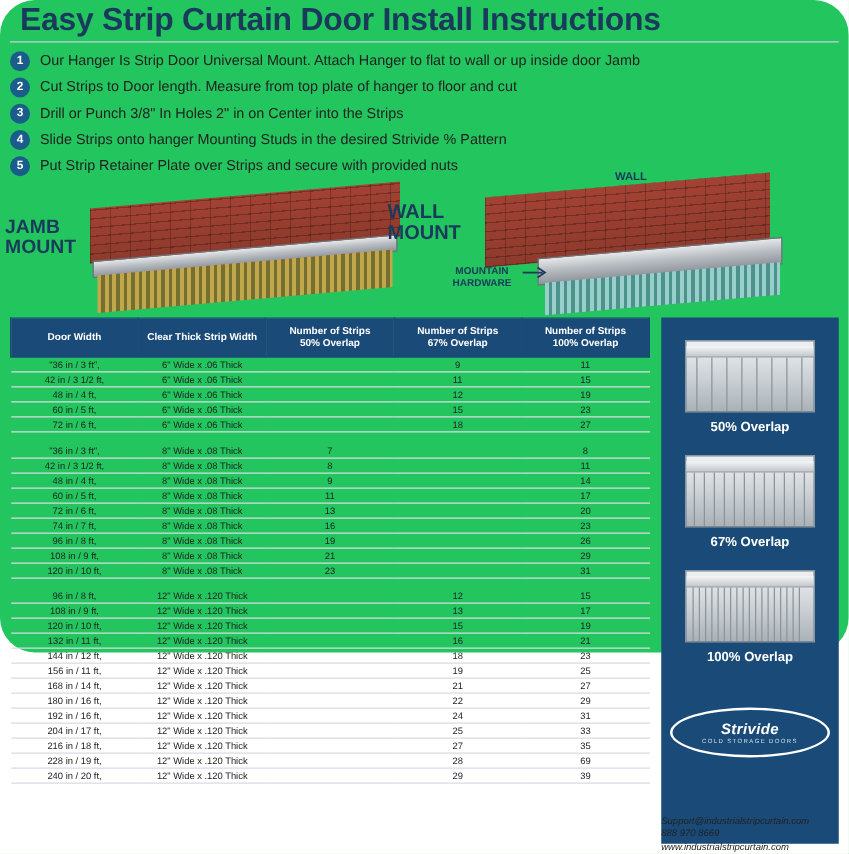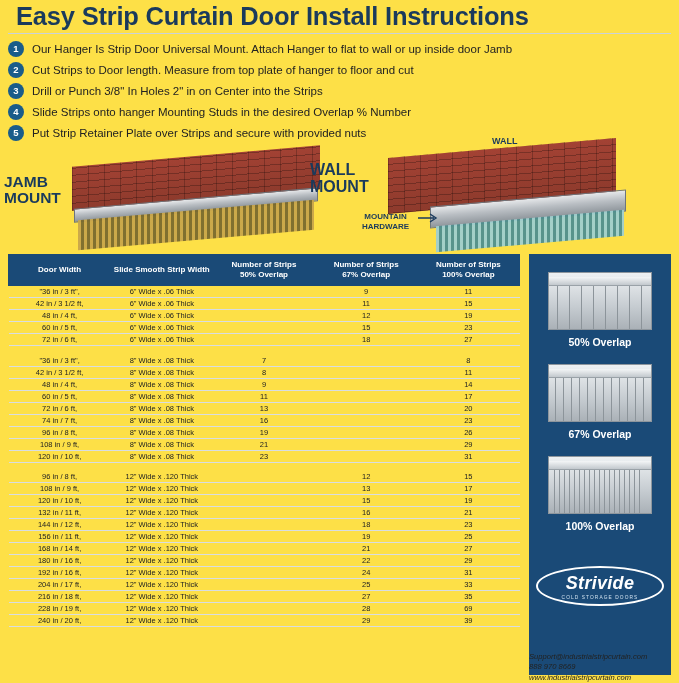--- a/index.html
+++ b/index.html
@@ -3,21 +3,21 @@
 <meta charset="utf-8">
 <style>
   * { box-sizing: border-box; }
   html, body {
     margin: 0; padding: 0;
     width: 679px; height: 683px;
     background: #ffffff;
     font-family: "Liberation Sans", sans-serif;
     overflow: hidden;
   }
-  .page { position: relative; width: 679px; height: 683px; background:#fde047; }
+  .page { position: relative; width: 679px; height: 522px; background:#22c55e;border-radius:28px; }
 
   
   .title {
     position: absolute; left: 16px; top: 2px;
     font-size: 25.5px; font-weight: bold; color: #1a3a5c;
     letter-spacing: -0.2px;
   }
   .title-rule {
     position: absolute; left: 8px; top: 33px; width: 663px; height: 1px;
     background: #c9d2da;
@@ -125,21 +125,21 @@
     margin-top:6px;
   }
 
   
   .logo-wrap { position:absolute; left:50%; transform:translateX(-50%); top:312px; width:128px; text-align:center; }
   .logo-oval {
     width:128px; height:40px; border-radius:50%;
     border:2px solid #ffffff; background:#1a4a77;
     display:flex; flex-direction:column; align-items:center; justify-content:center;
   }
-  .logo-name { color:#fff; font-size:18px; font-weight:bold; font-style:italic; letter-spacing:0.3px; }
+  .logo-name { color:#fff; font-size:12px; font-weight:bold; font-style:italic; letter-spacing:0.3px; }
   .logo-sub { color:#cfe0ee; font-size:4.8px; letter-spacing:1.1px; margin-top:1px; }
 
   .contact { position:absolute; left:529px; top:652px; width:150px; line-height:1.35;font-style:italic; }
   .contact div { font-size:7.6px; color:#222; }
 </style>
 </head>
 <body>
 
 <div class="page">
 
@@ -154,21 +154,21 @@
     <div class="step">
       <span class="step-num">2</span>
       <span class="step-text">Cut Strips to Door length. Measure from top plate of hanger to floor and cut</span>
     </div>
     <div class="step">
       <span class="step-num">3</span>
       <span class="step-text">Drill or Punch 3/8" In Holes 2" in on Center into the Strips</span>
     </div>
     <div class="step">
       <span class="step-num">4</span>
-      <span class="step-text">Slide Strips onto hanger Mounting Studs in the desired Overlap % Number</span>
+      <span class="step-text">Slide Strips onto hanger Mounting Studs in the desired Strivide % Pattern</span>
     </div>
     <div class="step">
       <span class="step-num">5</span>
       <span class="step-text">Put Strip Retainer Plate over Strips and secure with provided nuts</span>
     </div>
   </div>
 
   <div class="illus">
 
     <div class="jamb-label">
@@ -204,21 +204,21 @@
   </div>
 
   <div class="table-wrap">
     <table class="chart">
       <thead>
         <tr>
           <th>
             <div>Door Width</div>
           </th>
           <th>
-            <div>Slide Smooth Strip Width</div>
+            <div>Clear Thick Strip Width</div>
           </th>
           <th>
             <div>Number of Strips</div>
             <div>50% Overlap</div>
           </th>
           <th>
             <div>Number of Strips</div>
             <div>67% Overlap</div>
           </th>
           <th>

